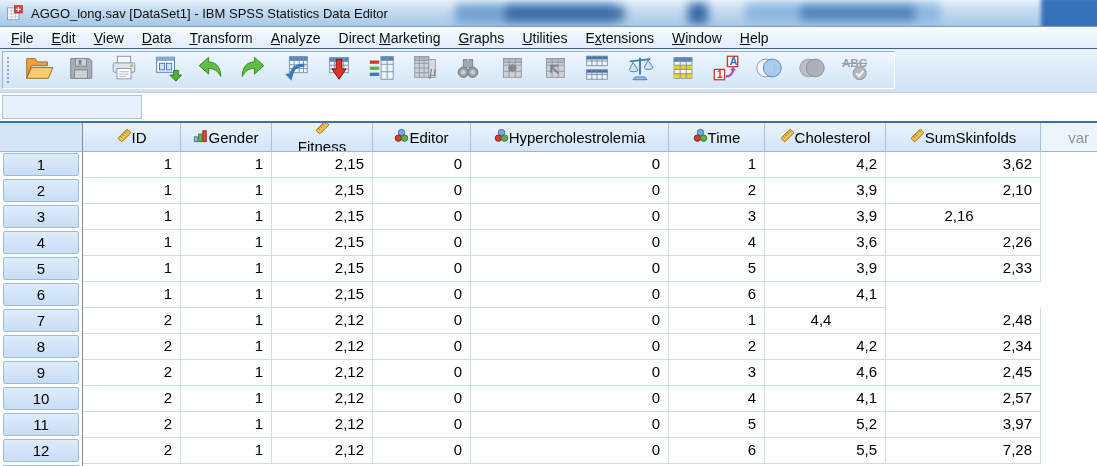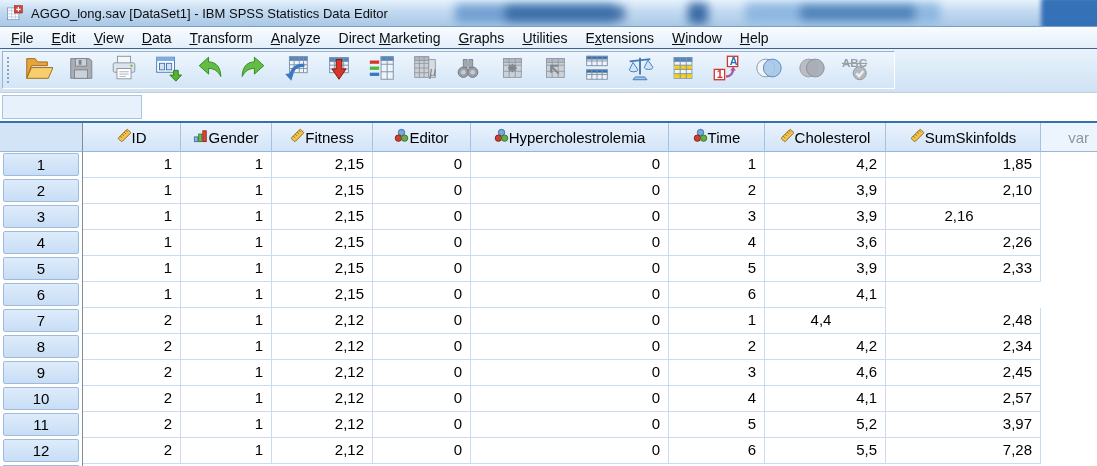--- a/index.html
+++ b/index.html
@@ -292,21 +292,21 @@
           <span>ID</span>
         </div>
         <div class="g-hcell" style="width: 91px;">
           <span><svg viewBox="0 0 16 16">
               <rect x="1.5" y="9.5" width="3.6" height="5" fill="#8fb8e8" stroke="#48729e"></rect>
               <rect x="6" y="6.5" width="3.6" height="8" fill="#66b94e" stroke="#35822a"></rect>
               <rect x="10.5" y="3" width="3.6" height="11.5" fill="#d84a42" stroke="#9c2018"></rect>
             </svg></span>
           <span>Gender</span>
         </div>
-        <div class="g-hcell" style="width: 101px;">
+        <div class="g-hcell" style="width: 101px; flex-direction: column;">
           <span><svg viewBox="0 0 16 16">
               <g transform="rotate(-45 8 8)">
                 <rect x="1" y="5.2" width="14" height="5.6" rx="1" fill="#f2c24e" stroke="#97721b"></rect>
                 <path d="M4.3 5.2 v2.6 M7.3 5.2 v2.6 M10.3 5.2 v2.6 M13 5.2 v2.6" stroke="#97721b" fill="none"></path>
               </g>
             </svg></span>
           <span>Fitness</span>
         </div>
         <div class="g-hcell" style="width: 98px;">
           <span><svg viewBox="0 0 16 16">
@@ -357,21 +357,21 @@
           <div class="g-rowhead-col">
             <div class="g-rowhead">1</div>
           </div>
           <div class="g-cell" style="width: 98px;">1</div>
           <div class="g-cell" style="width: 91px;">1</div>
           <div class="g-cell" style="width: 101px;">2,15</div>
           <div class="g-cell" style="width: 98px;">0</div>
           <div class="g-cell" style="width: 198px;">0</div>
           <div class="g-cell" style="width: 96px;">1</div>
           <div class="g-cell" style="width: 121px;">4,2</div>
-          <div class="g-cell" style="width: 155px;">1,85</div>
+          <div class="g-cell" style="width: 155px;">3,62</div>
           <div class="g-varcell"></div>
         </div>
         <div class="g-row">
           <div class="g-rowhead-col">
             <div class="g-rowhead">2</div>
           </div>
           <div class="g-cell" style="width: 98px;">1</div>
           <div class="g-cell" style="width: 91px;">1</div>
           <div class="g-cell" style="width: 101px;">2,15</div>
           <div class="g-cell" style="width: 98px;">0</div>

